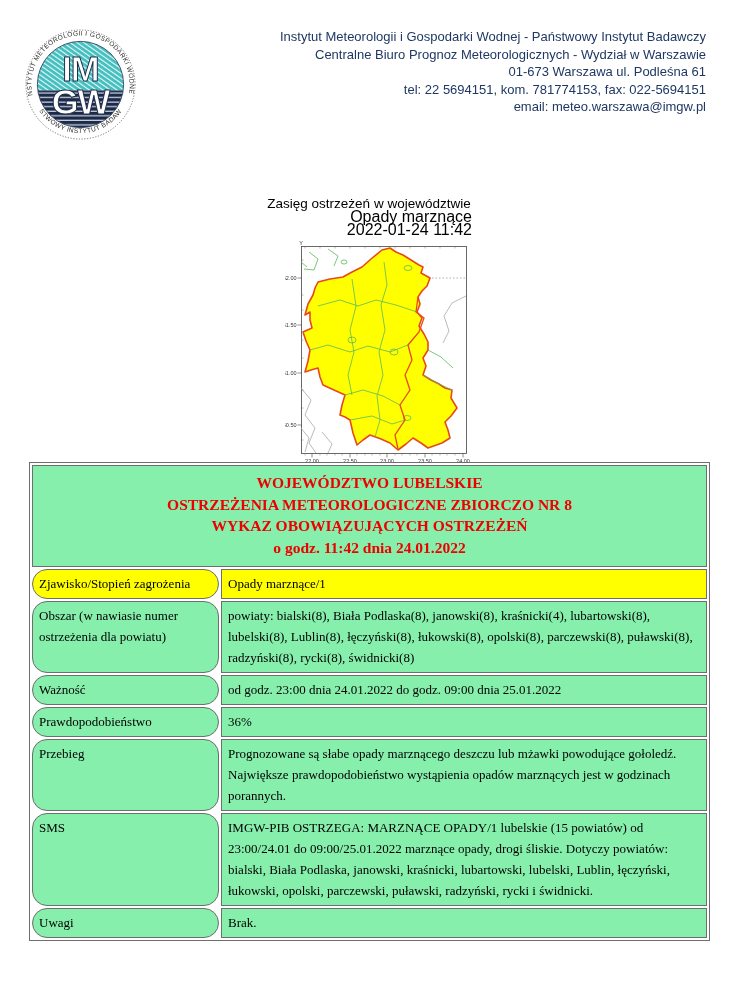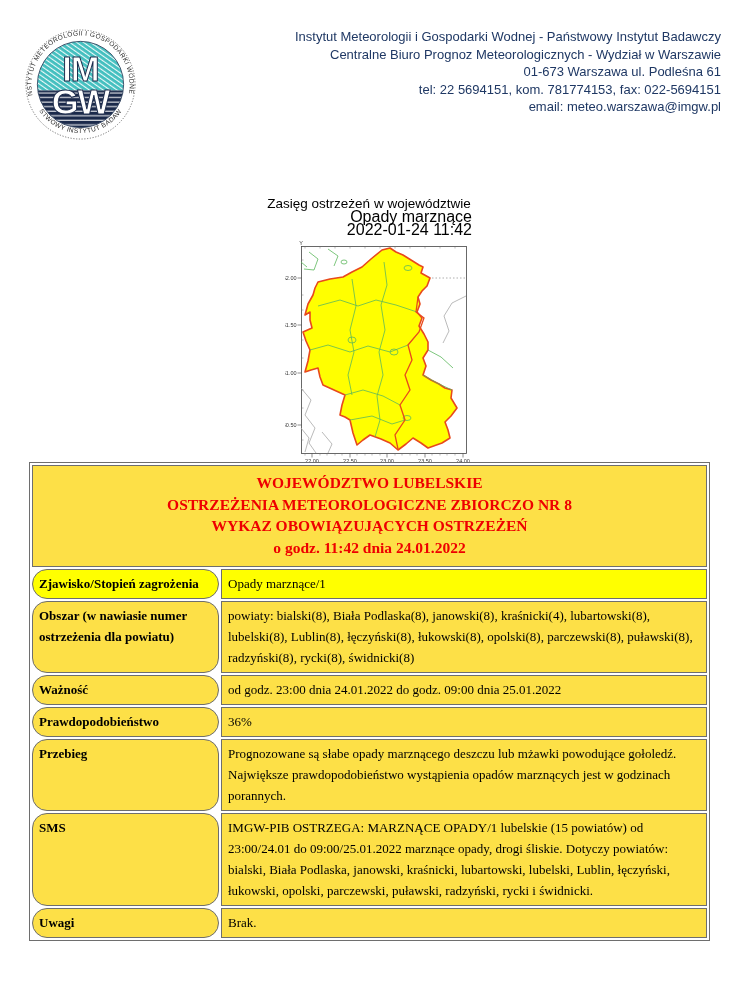--- a/index.html
+++ b/index.html
@@ -3,21 +3,21 @@
 <meta charset="utf-8">
 <style>
   html,body{margin:0;padding:0;}
   body{
     width:738px;height:981px;position:relative;background:#ffffff;
     font-family:"Liberation Sans",sans-serif;overflow:hidden;
   }
   
   .logo{position:absolute;left:21px;top:25px;width:119px;height:119px;}
   .header-text{
-    position:absolute;top:28px;right:17px;width:560px;text-align:right;
+    position:absolute;top:28px;right:32px;width:560px;text-align:right;
     color:#1F3864;font-size:13px;line-height:17.6px;
   }
   .header-text .hl-bold{font-weight:normal;}
   
   .section-title{
     position:absolute;top:176px;left:0;width:738px;text-align:center;
     color:#000;font-size:13.5px;margin-top:20px;
   }
   
   .map-caption{
@@ -27,23 +27,23 @@
   .map-svg{position:absolute;left:285px;top:238px;}
   
   .warn-table{
     position:absolute;left:29px;top:462px;width:681px;
     border-collapse:separate;border-spacing:2px;
     border:1px solid #6e6e6e;background:#ffffff;
     font-family:"Liberation Serif",serif;font-size:13px;color:#000;
   }
   .warn-table td{
     border:1px solid #6e6e6e;vertical-align:top;
-    padding:3px 6px 4px 6px;line-height:21px;background:#fde047;
-  }
-  .warn-table td.lbl{width:173px;font-weight:bold;border-radius:15px;}
+    padding:3px 6px 4px 6px;line-height:21px;background:#86efac;
+  }
+  .warn-table td.lbl{width:173px;font-weight:normal;border-radius:15px;}
   .warn-table tr.hl td{background:#FFFF00;}
   .warn-table td.title-cell{
     text-align:center;color:#EE0000;font-weight:bold;font-size:15.5px;
     line-height:21.5px;padding:6px 4px 8px 4px;
   }
 </style>
 </head>
 <body>
 
 <svg class="logo" viewBox="-60 -60 120 120">

